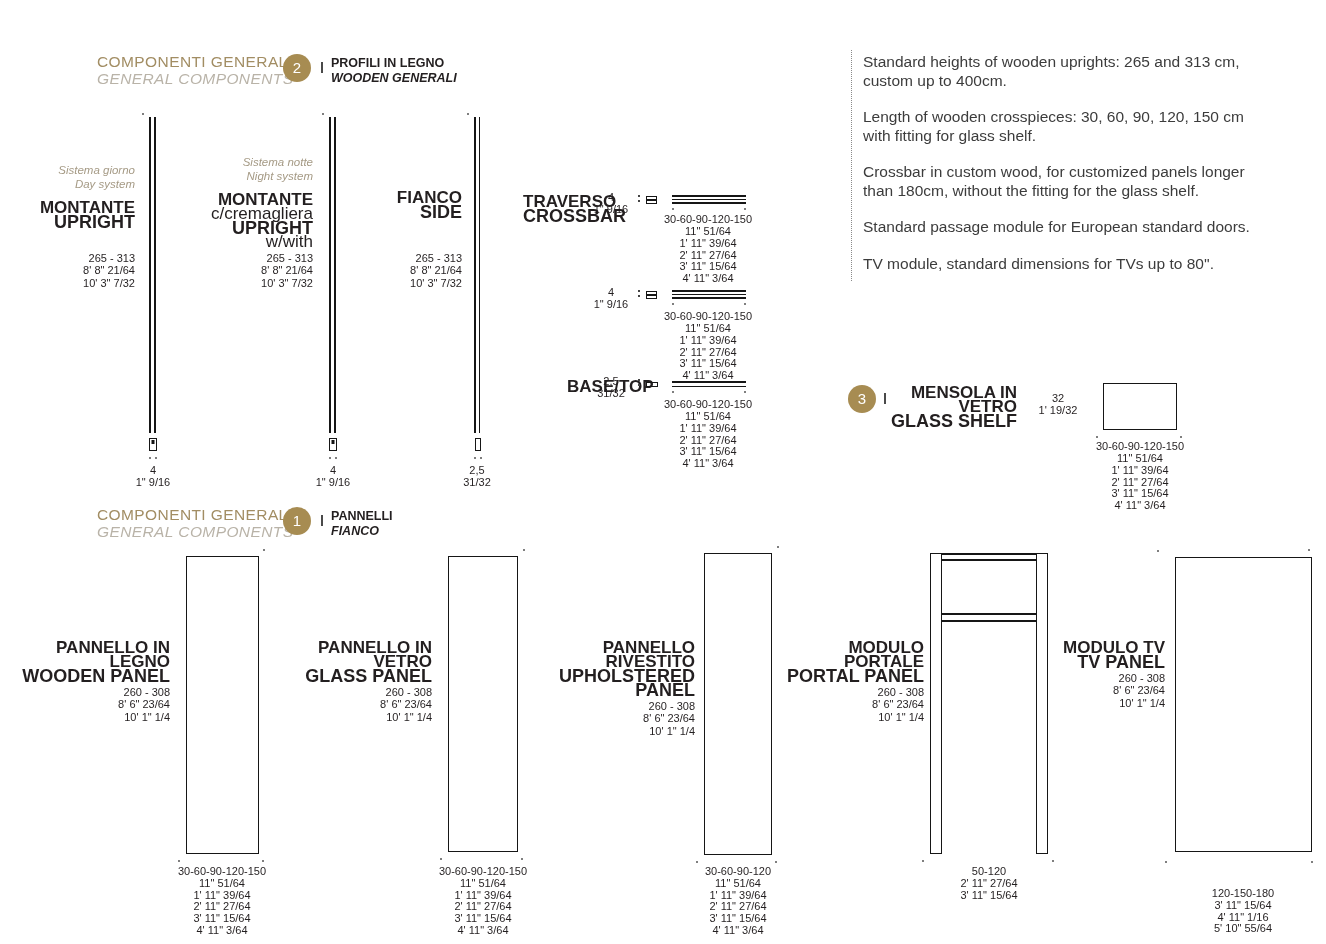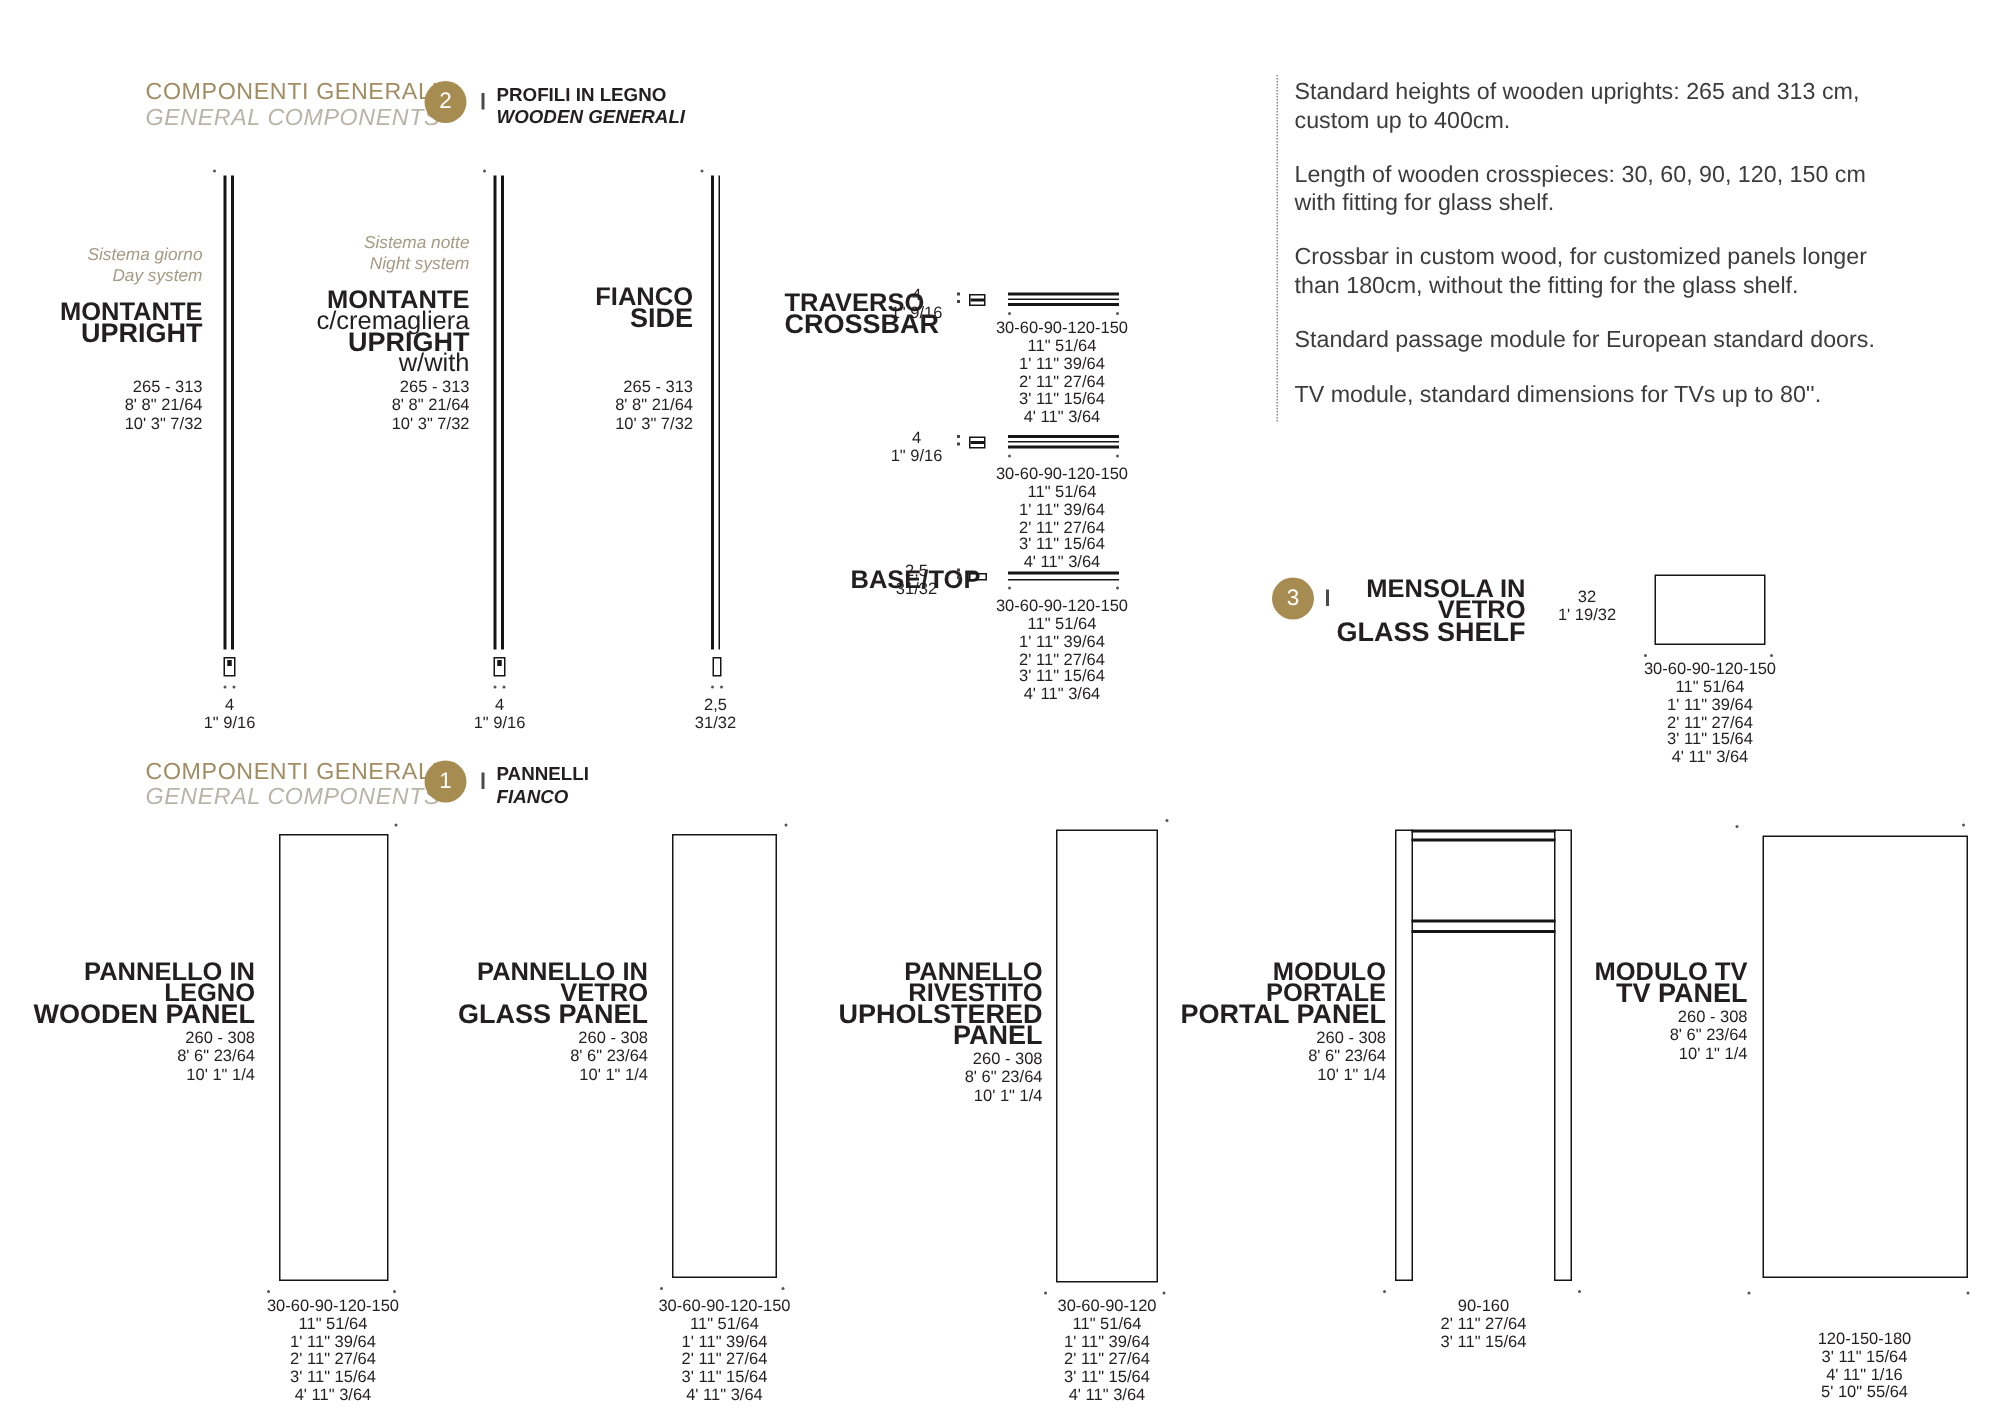--- a/index.html
+++ b/index.html
@@ -298,21 +298,21 @@
   <div class="tick" style="left:922px; top:860px;"></div>
   <div class="tick" style="left:1052px; top:860px;"></div>
   <div class="abs tr" style="left:774px; top:641px; width:150px;">
     <div class="name-it">MODULO PORTALE</div>
     <div class="name-en">PORTAL PANEL</div>
     <div class="dims" style="margin-top:3px;">260 - 308
 8' 6" 23/64
 10' 1" 1/4</div>
   </div>
   <div class="abs tc" style="left:919px; top:866px; width:140px;">
-    <div class="small">90-160</div>
+    <div class="small">50-120</div>
     <div class="imp">2' 11" 27/64
 3' 11" 15/64</div>
   </div>
 
   <div class="tick" style="left:1157px; top:550px;"></div>
   <div class="tick" style="left:1308px; top:549px;"></div>
   <div class="rect" style="left:1175px; top:557px; width:137px; height:295px;"></div>
   <div class="tick" style="left:1165px; top:861px;"></div>
   <div class="tick" style="left:1311px; top:861px;"></div>
   <div class="abs tr" style="left:1015px; top:641px; width:150px;">

